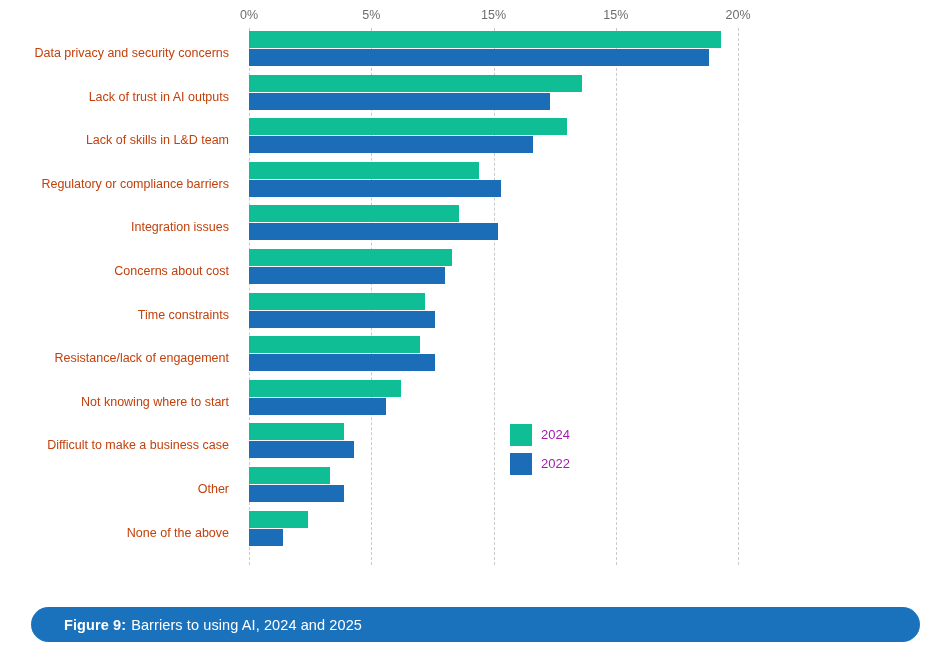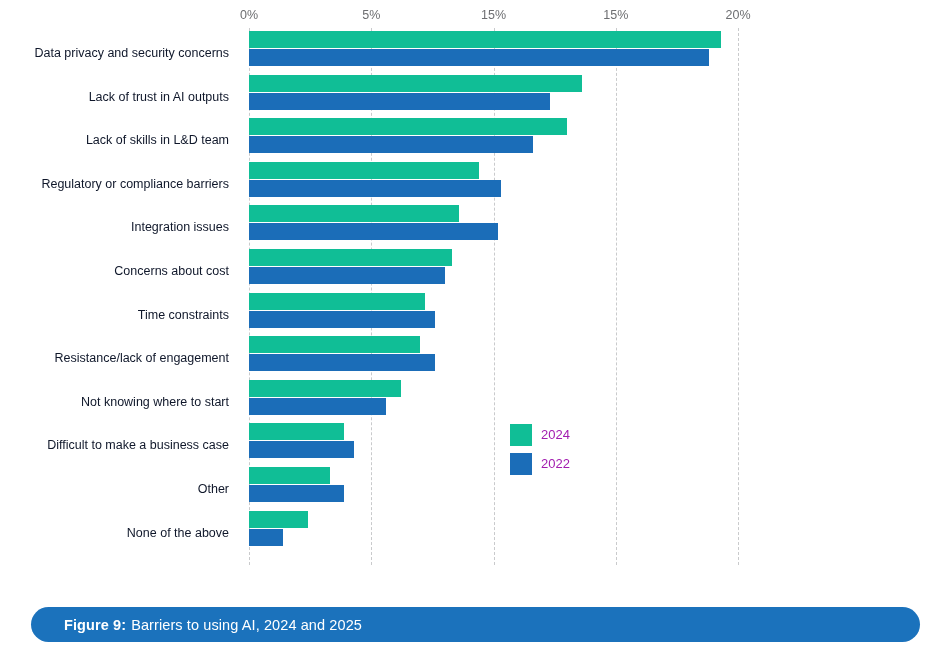--- a/index.html
+++ b/index.html
@@ -59,21 +59,21 @@
     position: absolute;
     left: 0; top: 28px;
     width: 229px; height: 537px;
   }
   .cat-label {
     position: absolute;
     right: 0;
     width: 229px;
     text-align: right;
     font-size: 12.5px;
-    color: #0f172a;
+    color: #c2410c;
     line-height: 14px;
     white-space: nowrap;
   }
 
   
   .bar {
     position: absolute;
     height: 17px;
   }
   .bar.y2024 { background: #10be96; }

